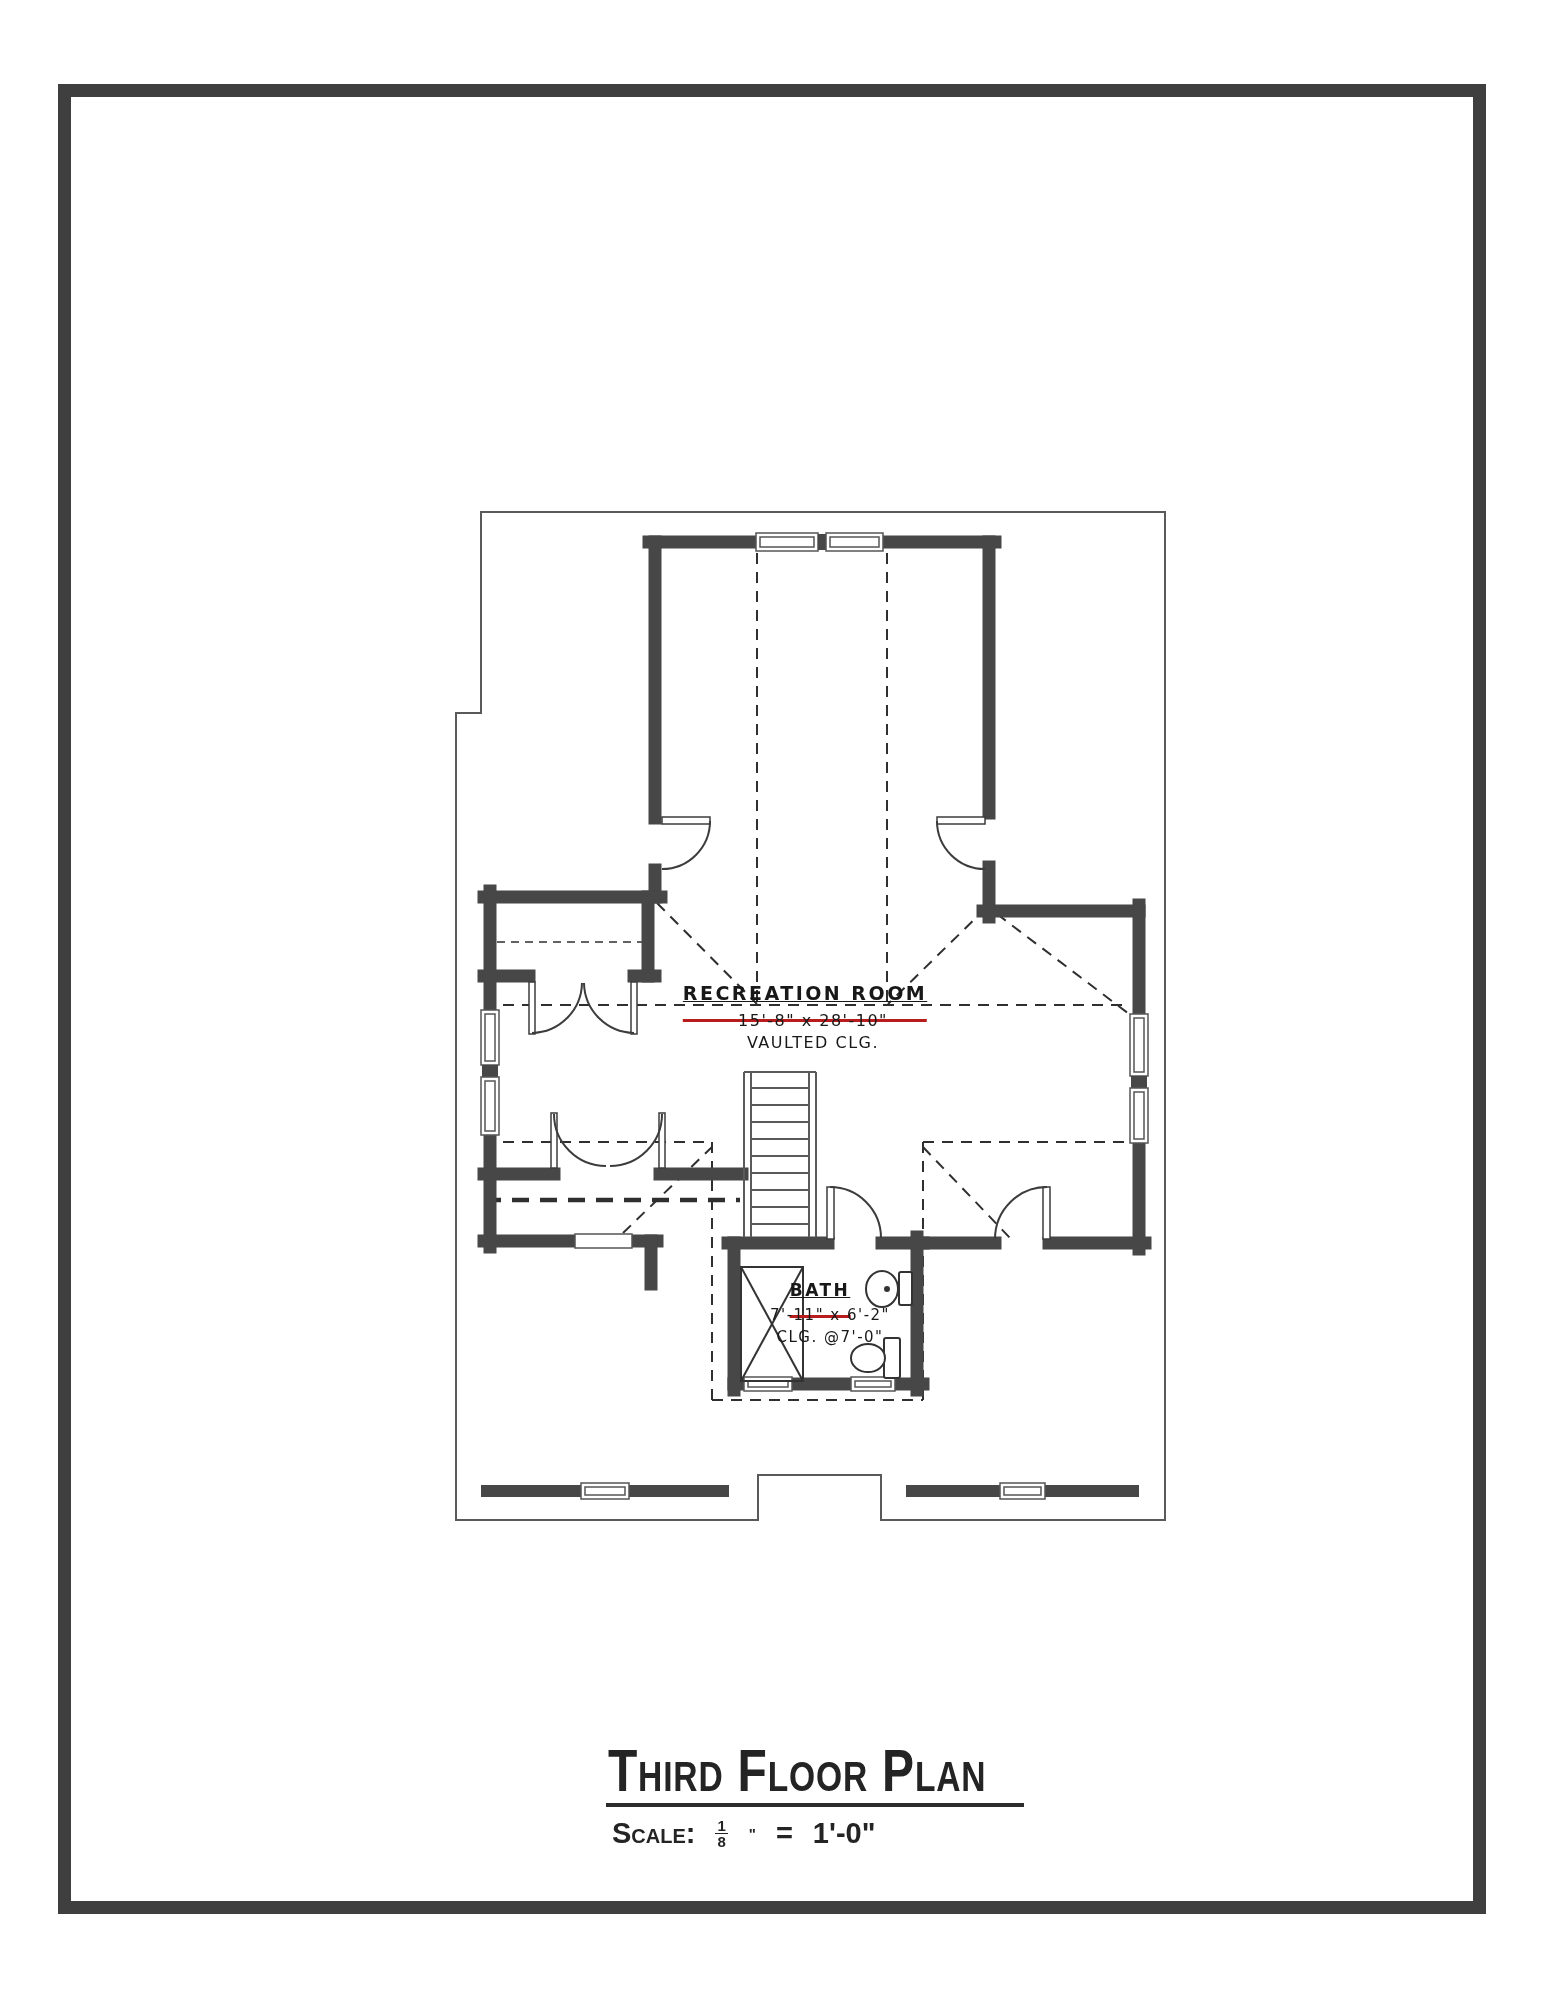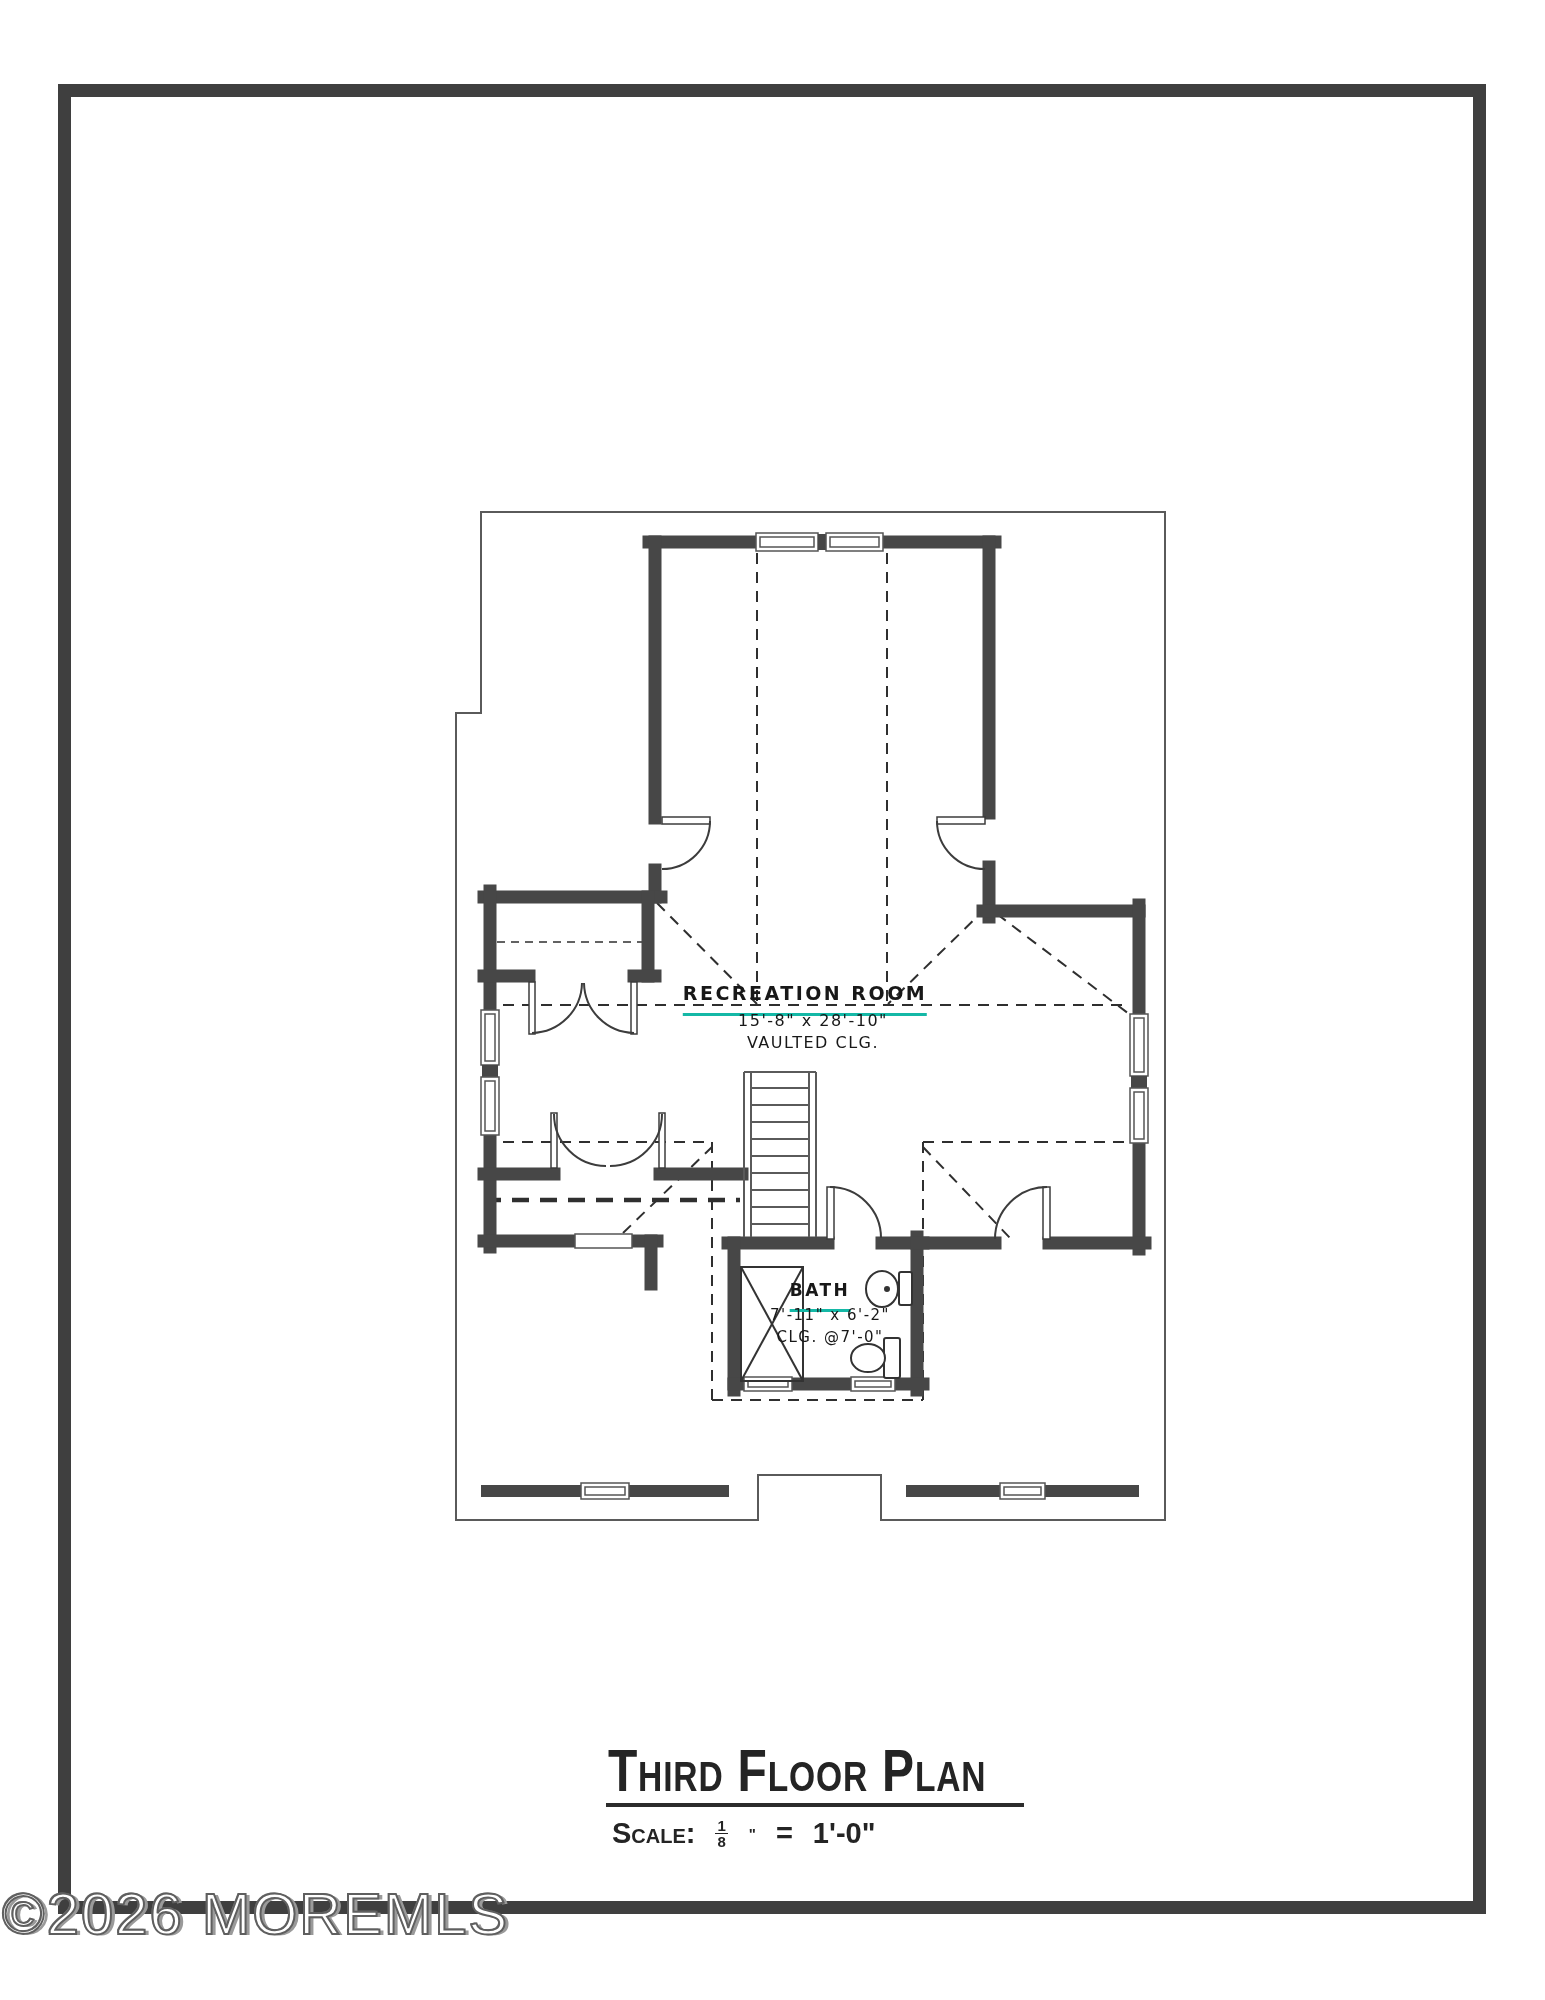--- a/index.html
+++ b/index.html
@@ -13,21 +13,21 @@
     border:13px solid #3f3f3f;box-sizing:content-box;
   }
   
   #plan-svg{position:absolute;left:0;top:0;width:1545px;height:2000px;}
   
   .plan-label{
     position:absolute;transform:translateX(-50%);white-space:nowrap;
     font-family:"DejaVu Sans",sans-serif;color:#181818;
   }
   .room-name{font-size:19px;font-weight:bold;letter-spacing:2.5px;
-    border-bottom:3px solid #14b8a6;padding-bottom:9px;}
+    border-bottom:3px solid #b91c1c;padding-bottom:15px;text-decoration:underline;}
   .room-dims{font-size:16px;letter-spacing:1.5px;}
   .room-clg{font-size:16px;letter-spacing:1.5px;}
   .bath-name{font-size:17px;}
   .bath-sub{font-size:15px;}
   
   #title{
     position:absolute;left:608px;top:1736px;
     font-family:"Liberation Sans",sans-serif;font-weight:bold;
     font-variant:small-caps;font-size:60px;letter-spacing:1px;color:#242424;
     transform:scaleX(0.80);transform-origin:left top;white-space:nowrap;
@@ -220,15 +220,14 @@
     <span>Scale:</span>
     <span class="frac">
       <span class="num">1</span>
       <span class="den">8</span>
     </span>
     <span class="inch-sup">"</span>
     <span>=</span>
     <span>1'-0"</span>
   </div>
 
-  <div id="watermark">©2026 MOREMLS</div>
 
 </div>
 
 </body></html>

